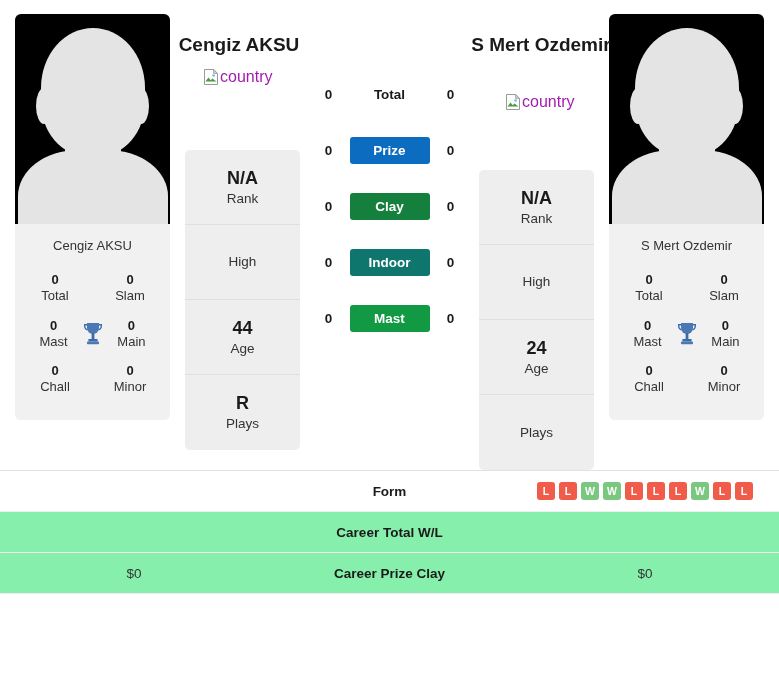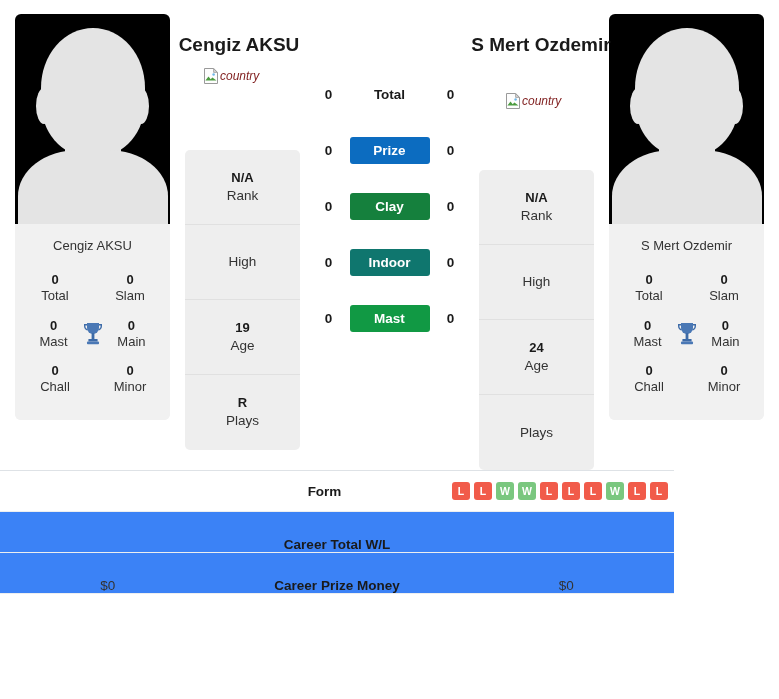--- a/index.html
+++ b/index.html
@@ -121,43 +121,42 @@
     border-bottom: 1px solid #e0e0e0;
     height: 75px;
     display: flex;
     flex-direction: column;
     align-items: center;
     justify-content: center;
     line-height: 1.3;
   }
   .info-box:first-child { border-radius: 5px 5px 0 0; }
   .info-box:last-child  { border-radius: 0 0 5px 5px; border-bottom: none; }
-  .info-val { font-size: 13px; font-weight: bold; color: #1a1a1a; }
+  .info-val { font-size: 18px; font-weight: bold; color: #1a1a1a; }
   .info-lbl { font-size: 13.5px; color: #333; }
 
   
   .name-head {
     position: absolute;
     width: 150px;
     text-align: center;
     font-size: 19px;
     font-weight: bold;
     color: #1a1a1a;
     line-height: 1.3;
   }
   .name-head.p1 { left: 164px; top: 33px; }
   .name-head.p2 { left: 466px; top: 33px; }
   .flag {
     position: absolute;
     display: flex;
     align-items: center;
     gap: 1px;
-    font-size: 12px;
-    color: #7f1d1d;
-    font-style: italic;
+    font-size: 16px;
+    color: #a21caf;
   }
   .flag.p1 { left: 203px; top: 68px; }
   .flag.p2 { left: 505px; top: 93px; }
   .broken-img { width: 16px; height: 16px; display: block; }
 
   
   .surf-col {
     flex: 1 1 auto;
     display: flex;
     flex-direction: column;
@@ -188,29 +187,29 @@
   }
   .surf-badge.plain {
     color: #1a1a1a;
     background: transparent;
     font-weight: bold;
   }
 
   
   .cmp-table {
     border-top: 1px solid #dee2e6;
-    width: 674px;
+    width: 779px;
   }
   .trow {
     display: flex;
     align-items: center;
     height: 41px;
     border-bottom: 1px solid #eceef0;
   }
-  .trow.alt { background: #3b82f6; align-items: flex-end; }
+  .trow.alt { background: #86efac; }
   .tcell {
     flex: 1 1 0;
     display: flex;
     align-items: center;
     justify-content: center;
     font-size: 13.5px;
     color: #333;
     padding: 0 6px;
   }
   .tcell.mid {
@@ -293,21 +292,21 @@
     <div class="info-col left">
       <div class="info-box">
         <div class="info-val">N/A</div>
         <div class="info-lbl">Rank</div>
       </div>
       <div class="info-box">
         <div class="info-val"></div>
         <div class="info-lbl">High</div>
       </div>
       <div class="info-box">
-        <div class="info-val">19</div>
+        <div class="info-val">44</div>
         <div class="info-lbl">Age</div>
       </div>
       <div class="info-box">
         <div class="info-val">R</div>
         <div class="info-lbl">Plays</div>
       </div>
     </div>
 
     <div class="surf-col">
       <div class="surf-row">
@@ -455,18 +454,18 @@
 
     <div class="trow alt">
       <div class="tcell"></div>
       <div class="tcell mid">Career Total W/L</div>
       <div class="tcell"></div>
     </div>
 
 
     <div class="trow alt">
       <div class="tcell">$0</div>
-      <div class="tcell mid">Career Prize Money</div>
+      <div class="tcell mid">Career Prize Clay</div>
       <div class="tcell">$0</div>
     </div>
 
   </div>
 </div>
 
 </body></html>

